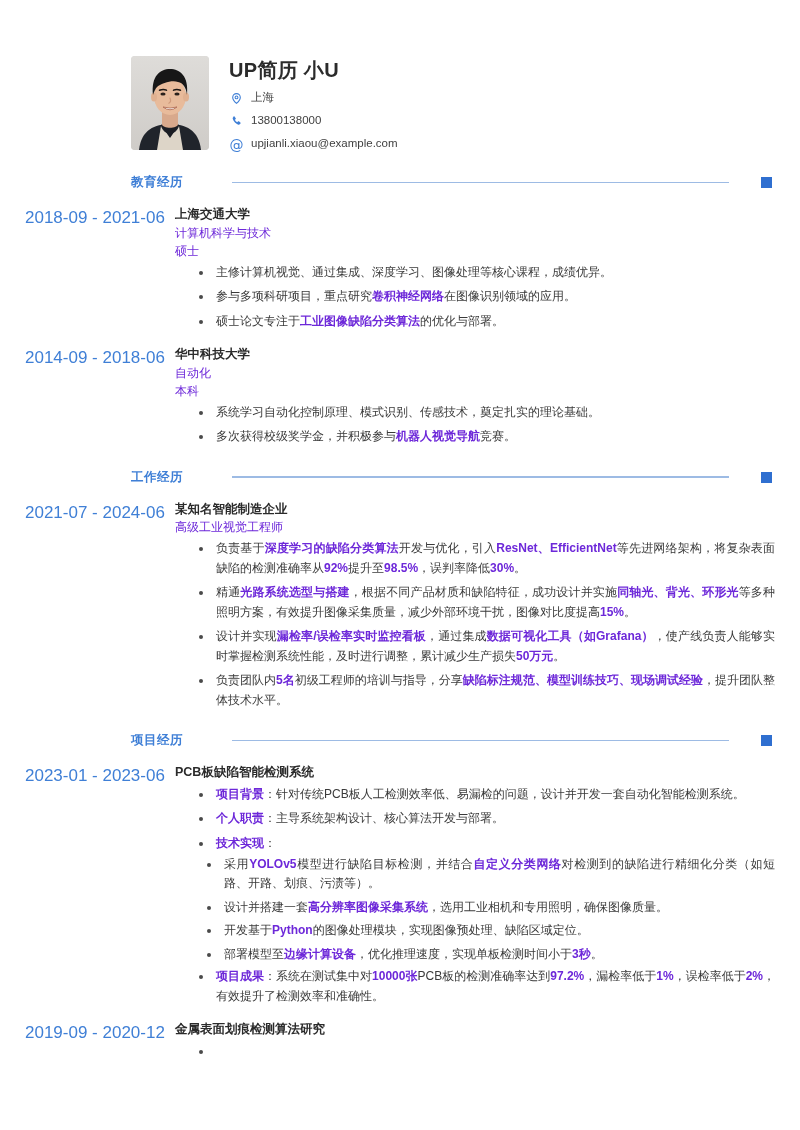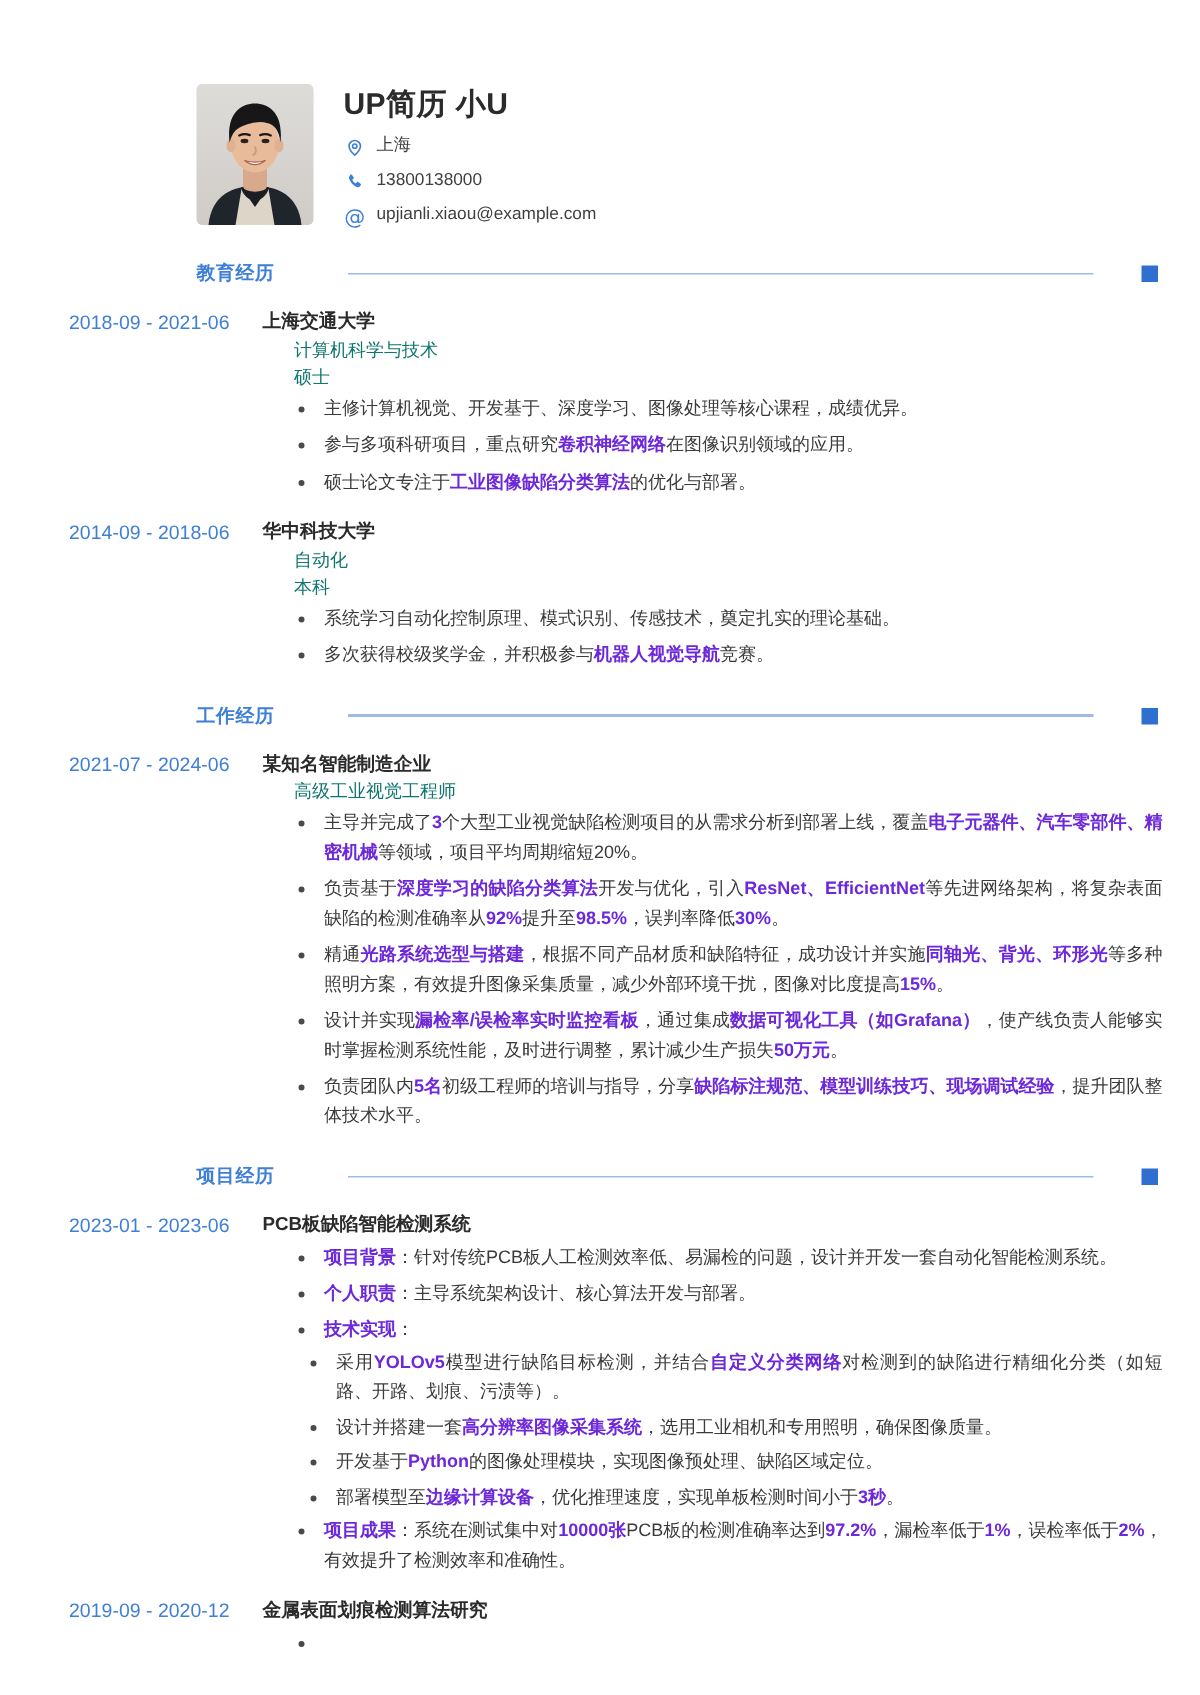--- a/index.html
+++ b/index.html
@@ -102,37 +102,36 @@
     padding-left: 25px;
     padding-right: 25px;
     margin-top: 14px;
   }
   .entry-date {
     width: 150px;
     flex: 0 0 150px;
     text-align: right;
     padding-right: 22px;
     padding-top: 1px;
-    font-size: 13px;
+    font-size: 17px;
     color: #3f7fd6;
     line-height: 1.45;
     white-space: nowrap;
   }
   .entry-body { flex: 1 1 auto; min-width: 0; }
   .e-title {
     font-size: 12.5px;
     font-weight: 700;
     color: #2b2b2b;
     line-height: 1.5;
   }
   .e-sub {
     font-size: 12px;
-    color: #0f766e;
+    color: #6d28d9;
     line-height: 1.5;
-    margin-left: 21px;
   }
 
   
   ul.bl {
     list-style: none;
     margin: 3px 0 0 0;
     padding: 0 0 0 22px;
   }
   ul.bl.sub { padding-left: 30px; margin-top: 2px; }
   ul.bl > li {
@@ -234,21 +233,21 @@
           <div class="sec-rule"></div>
           <div class="sec-dot"></div>
         </div>
         <div class="entry">
           <div class="entry-date">2018-09 - 2021-06</div>
           <div class="entry-body">
             <div class="e-title">上海交通大学</div>
             <div class="e-sub">计算机科学与技术</div>
             <div class="e-sub">硕士</div>
             <ul class="bl">
-              <li><span>主修计算机视觉、开发基于、深度学习、图像处理等核心课程，成绩优异。</span></li>
+              <li><span>主修计算机视觉、通过集成、深度学习、图像处理等核心课程，成绩优异。</span></li>
               <li><span>参与多项科研项目，重点研究</span><b class="lbl">卷积神经网络</b><span>在图像识别领域的应用。</span></li>
               <li><span>硕士论文专注于</span><b class="lbl">工业图像缺陷分类算法</b><span>的优化与部署。</span></li>
             </ul>
           </div>
         </div>
         <div class="entry">
           <div class="entry-date">2014-09 - 2018-06</div>
           <div class="entry-body">
             <div class="e-title">华中科技大学</div>
             <div class="e-sub">自动化</div>
@@ -265,21 +264,20 @@
           <div class="sec-title">工作经历</div>
           <div class="sec-rule"></div>
           <div class="sec-dot"></div>
         </div>
         <div class="entry">
           <div class="entry-date">2021-07 - 2024-06</div>
           <div class="entry-body">
             <div class="e-title">某知名智能制造企业</div>
             <div class="e-sub">高级工业视觉工程师</div>
             <ul class="bl">
-              <li><span>主导并完成了</span><b class="lbl">3</b><span>个大型工业视觉缺陷检测项目的从需求分析到部署上线，覆盖</span><b class="lbl">电子元器件、汽车零部件、精密机械</b><span>等领域，项目平均周期缩短20%。</span></li>
               <li><span>负责基于</span><b class="lbl">深度学习的缺陷分类算法</b><span>开发与优化，引入</span><b class="lbl">ResNet、EfficientNet</b><span>等先进网络架构，将复杂表面缺陷的检测准确率从</span><b class="lbl">92%</b><span>提升至</span><b class="lbl">98.5%</b><span>，误判率降低</span><b class="lbl">30%</b><span>。</span></li>
               <li><span>精通</span><b class="lbl">光路系统选型与搭建</b><span>，根据不同产品材质和缺陷特征，成功设计并实施</span><b class="lbl">同轴光、背光、环形光</b><span>等多种照明方案，有效提升图像采集质量，减少外部环境干扰，图像对比度提高</span><b class="lbl">15%</b><span>。</span></li>
               <li><span>设计并实现</span><b class="lbl">漏检率/误检率实时监控看板</b><span>，通过集成</span><b class="lbl">数据可视化工具（如Grafana）</b><span>，使产线负责人能够实时掌握检测系统性能，及时进行调整，累计减少生产损失</span><b class="lbl">50万元</b><span>。</span></li>
               <li><span>负责团队内</span><b class="lbl">5名</b><span>初级工程师的培训与指导，分享</span><b class="lbl">缺陷标注规范、模型训练技巧、现场调试经验</b><span>，提升团队整体技术水平。</span></li>
             </ul>
           </div>
         </div>
       </div>
       <div class="section">
         <div class="sec-head">

